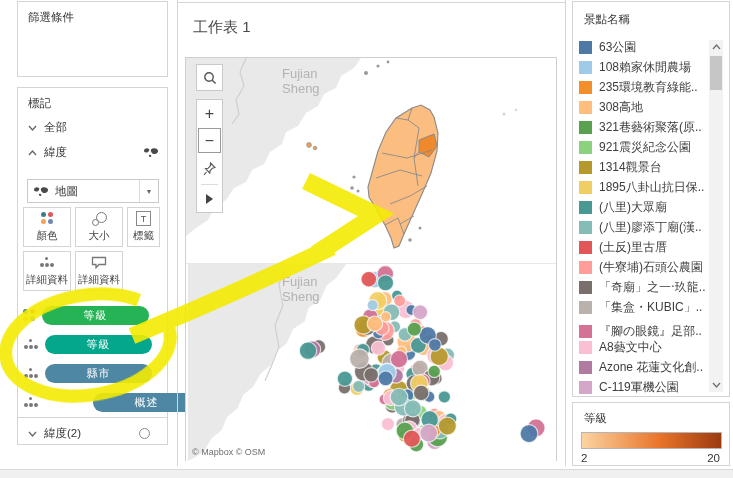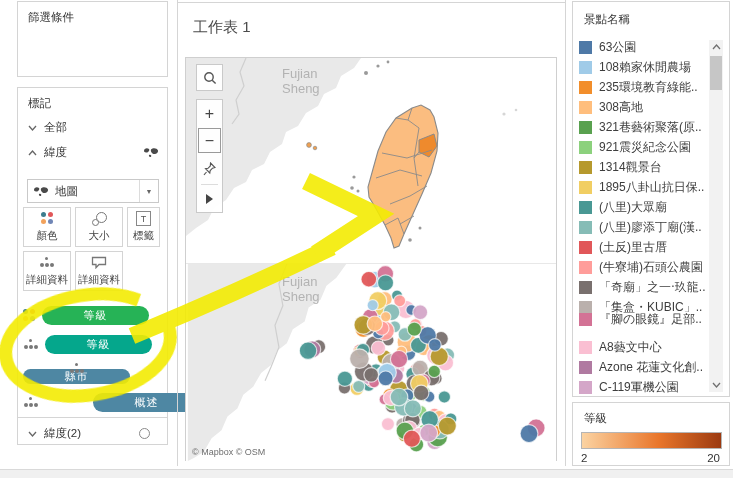--- a/index.html
+++ b/index.html
@@ -147,21 +147,21 @@
         </div>
         <div class="pill-row" style="top: 246px;">
           <span class="detail-glyph">
             <i style="left:6px;top:0;width:3px;height:3px;"></i>
             <i style="left:1px;top:6px;width:4px;height:4px;"></i>
             <i style="left:6px;top:6px;width:4px;height:4px;"></i>
             <i style="left:11px;top:6px;width:4px;height:4px;"></i>
           </span>
           <div class="pill" style="background: rgb(5, 167, 140);">等級</div>
         </div>
-        <div class="pill-row" style="top: 275px; flex-direction: column;">
+        <div class="pill-row" style="top: 275px;">
           <span class="detail-glyph">
             <i style="left:6px;top:0;width:3px;height:3px;"></i>
             <i style="left:1px;top:6px;width:4px;height:4px;"></i>
             <i style="left:6px;top:6px;width:4px;height:4px;"></i>
             <i style="left:11px;top:6px;width:4px;height:4px;"></i>
           </span>
           <div class="pill" style="background: rgb(78, 135, 163);">縣市</div>
         </div>
         <div class="pill-row" style="top: 304px;">
           <span class="detail-glyph">
@@ -446,21 +446,21 @@
           <span class="legend-label">(牛寮埔)石頭公農園</span>
         </div>
         <div class="legend-item" style="top: 240px;">
           <span class="swatch" style="background: rgb(121, 112, 110);"></span>
           <span class="legend-label">「奇廟」之一‧玖龍..</span>
         </div>
         <div class="legend-item" style="top: 260px;">
           <span class="swatch" style="background: rgb(186, 176, 172);"></span>
           <span class="legend-label">「集盒・KUBIC」..</span>
         </div>
-        <div class="legend-item" style="top: 272px;">
+        <div class="legend-item" style="top: 284px;">
           <span class="swatch" style="background: rgb(211, 114, 149);"></span>
           <span class="legend-label">『腳の眼鏡』足部..</span>
         </div>
         <div class="legend-item" style="top: 300px;">
           <span class="swatch" style="background: rgb(250, 191, 210);"></span>
           <span class="legend-label">A8藝文中心</span>
         </div>
         <div class="legend-item" style="top: 320px;">
           <span class="swatch" style="background: rgb(176, 122, 161);"></span>
           <span class="legend-label">Azone 花蓮文化創..</span>

